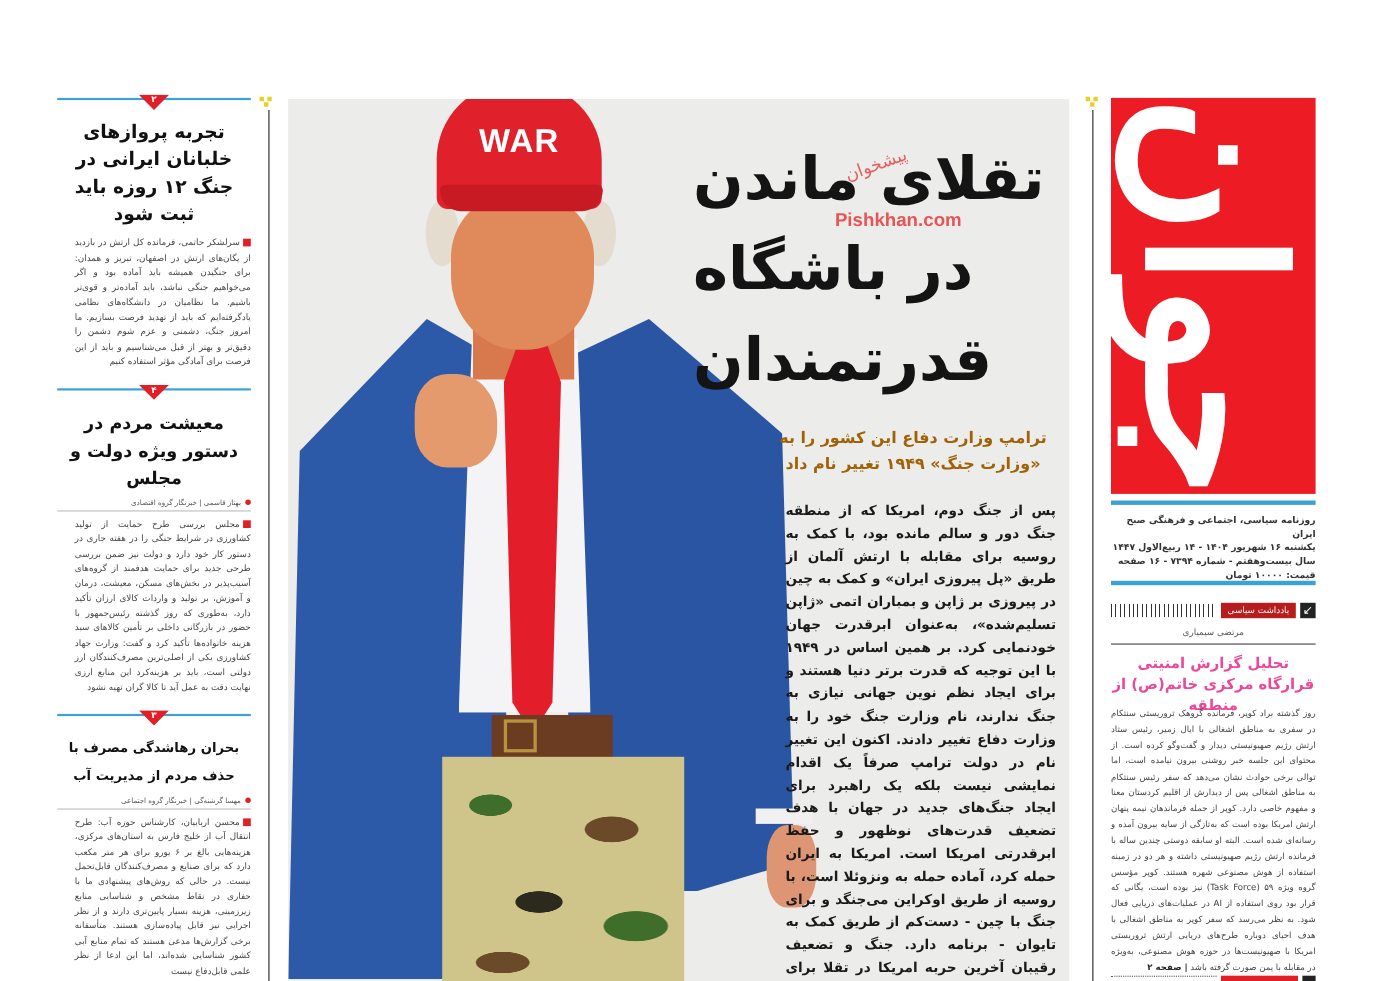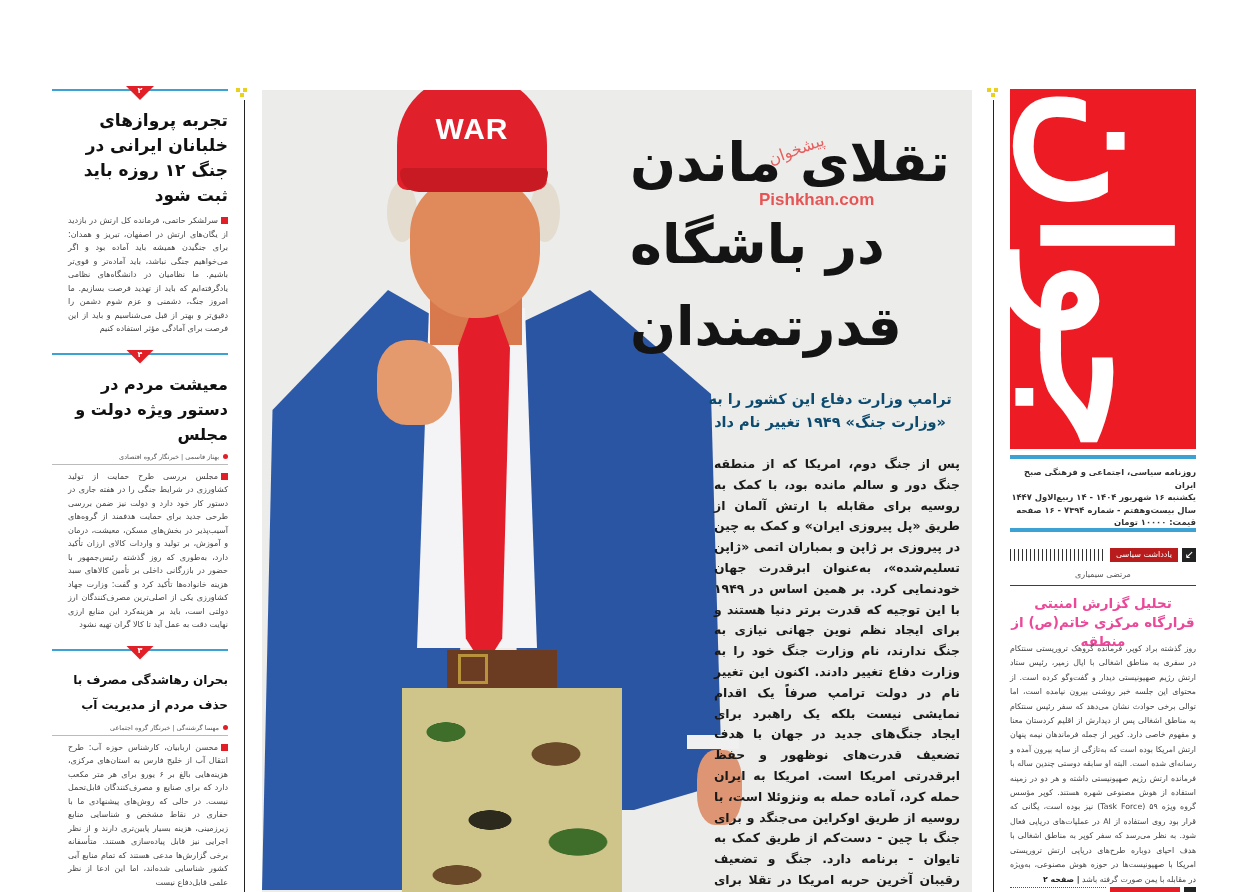--- a/index.html
+++ b/index.html
@@ -8,21 +8,21 @@
 
   .page { position: absolute; left: 0; top: 0; width: 1250px; height: 892px; background: #fff; }
 
   
   .left-col { position: absolute; left: 52px; top: 86px; width: 176px; direction: rtl; }
   .sec-divider { position: relative; height: 16px; margin-bottom: 6px; }
   .sec-divider .line { position: absolute; top: 3px; left: 0; right: 0; height: 2px; background: #3ba2d3; }
   .sec-divider .badge { position: absolute; top: 0; left: 50%; transform: translateX(-50%);
     width: 28px; height: 14px; background: #e21f26; color: #fff; font-size: 8px; text-align: center;
     clip-path: polygon(0 0, 100% 0, 50% 100%); line-height: 9px; font-weight: bold; }
-  .left-title { font-family: "DejaVu Sans", sans-serif; font-weight: bold; font-size: 17px; line-height: 25px; text-align: right; color: #111; margin: 4px 0 6px; }
+  .left-title { font-family: "DejaVu Sans", sans-serif; font-weight: bold; font-size: 17px; line-height: 25px; text-align: center; color: #111; margin: 4px 0 6px; }
   .byline { font-size: 6.5px; color: #555; text-align: right; border-bottom: 1px solid #bbb; padding-bottom: 3px; margin-bottom: 5px; display: flex; gap: 4px; align-items: center; justify-content: flex-start; }
   .byline .dot { width: 5px; height: 5px; border-radius: 50%; background: #e21f26; display: inline-block; }
   .body-small { font-size: 8px; line-height: 13.5px; color: #444; text-align: justify; margin-left: 16px; }
   .body-small .sq { display: inline-block; width: 7px; height: 7px; background: #e21f26; margin-left: 3px; vertical-align: middle; }
 
   .yellow-dots { position: absolute; width: 12px; height: 10px; }
   .yellow-dots i { position: absolute; width: 4px; height: 4px; background: #e9d21f; }
   .yellow-dots i:nth-child(1){ left:0; top:0; } .yellow-dots i:nth-child(2){ left:7px; top:0; } .yellow-dots i:nth-child(3){ left:3.5px; top:5px; }
 
   .vline { position: absolute; width: 1px; background: #222; }
@@ -54,21 +54,21 @@
       radial-gradient(ellipse 25px 10px at 25% 85%, #6b4a2a 95%, transparent 100%),
       #cfc58a; }
   .hand-point { position: absolute; left: 115px; top: 250px; width: 75px; height: 85px; background: #e59a6e; border-radius: 40% 50% 40% 40%; }
   .hand-r { position: absolute; left: 435px; top: 660px; width: 45px; height: 75px; background: #dd9573; border-radius: 40%; }
   .cuff { position: absolute; left: 425px; top: 645px; width: 52px; height: 14px; background: #f0f0f0; }
 
   .headline { position: absolute; right: 12px; top: 32px; width: 330px; direction: rtl; text-align: left;
     font-family: "DejaVu Sans", sans-serif; font-weight: bold; font-size: 54px; line-height: 82px; color: #141414; letter-spacing: -1px; }
   .watermark { position: absolute; left: 497px; top: 100px; color: #e53b3b; font-family: "Liberation Sans", sans-serif; font-size: 17px; font-weight: bold; opacity: 0.85; }
   .watermark-fa { position: absolute; left: 505px; top: 50px; color: #e53b3b; font-size: 16px; transform: rotate(-20deg); opacity: 0.8; direction: rtl; }
-  .subhead { position: absolute; right: 12px; top: 298px; width: 260px; direction: rtl; text-align: center; color: #0c4a6e; font-weight: bold; font-size: 14.5px; line-height: 23px; }
+  .subhead { position: absolute; right: 12px; top: 298px; width: 260px; direction: rtl; text-align: center; color: #a16207; font-weight: bold; font-size: 14.5px; line-height: 23px; }
   .lead { position: absolute; right: 12px; top: 364px; width: 246px; direction: rtl; text-align: justify; font-weight: bold; font-size: 12.4px; line-height: 20.8px; color: #1a1a1a; }
 
   
   .logo { position: absolute; left: 1010px; top: 89px; width: 186px; height: 360px; background: #ed1c24; overflow: hidden; }
   .logo-glyph { position: absolute; inset: 0; color: #fff; font-family: "DejaVu Serif", serif; font-weight: bold; font-size: 170px; line-height: 170px; direction: rtl; text-align: center; writing-mode: vertical-rl; display: flex; align-items: center; justify-content: center; }
   .logo-bar-top { position: absolute; left: 1010px; top: 455px; width: 186px; height: 4px; background: #3ba2d3; }
   .masthead-info { position: absolute; left: 1010px; top: 466px; width: 186px; direction: rtl; text-align: right; font-size: 8.4px; line-height: 12.5px; font-weight: bold; color: #333; }
   .logo-bar-bot { position: absolute; left: 1010px; top: 528px; width: 186px; height: 4px; background: #3ba2d3; }
 
   .note-head { position: absolute; left: 1010px; top: 547px; width: 186px; height: 16px; display: flex; direction: rtl; align-items: center; gap: 4px; }

